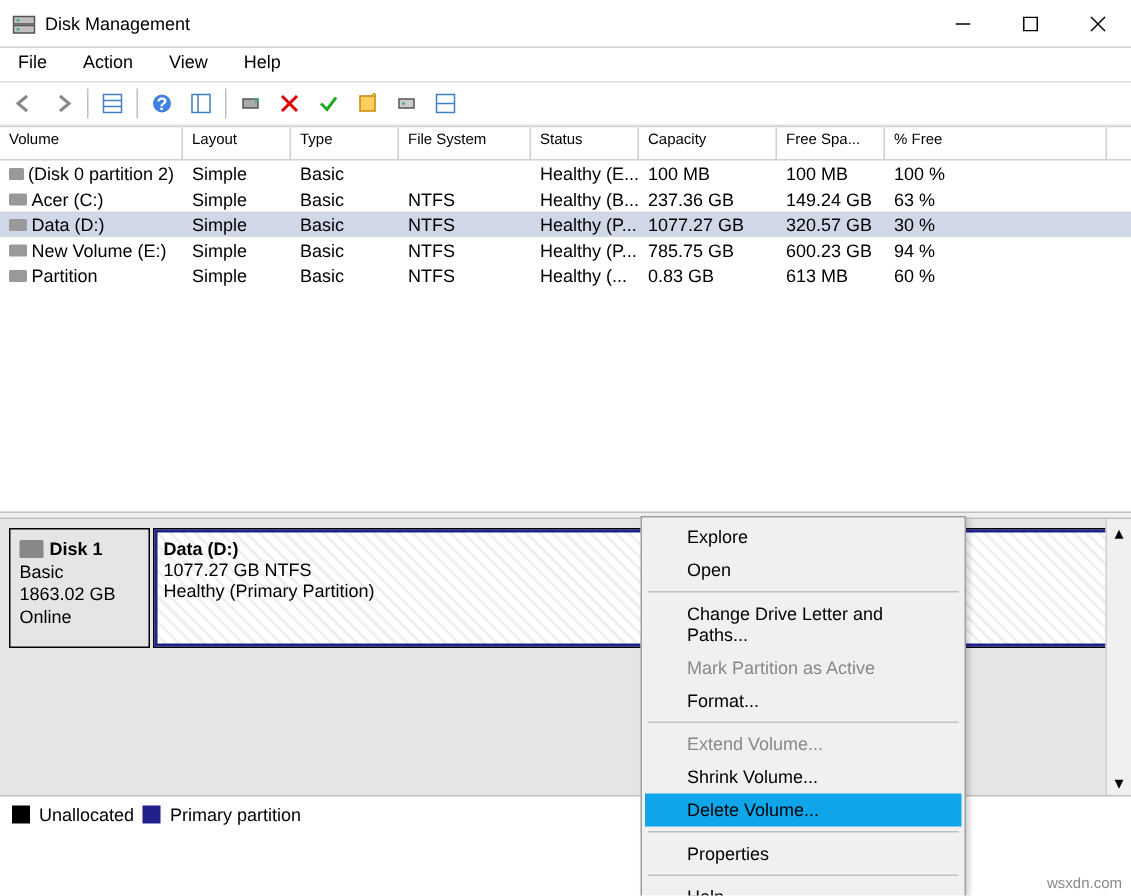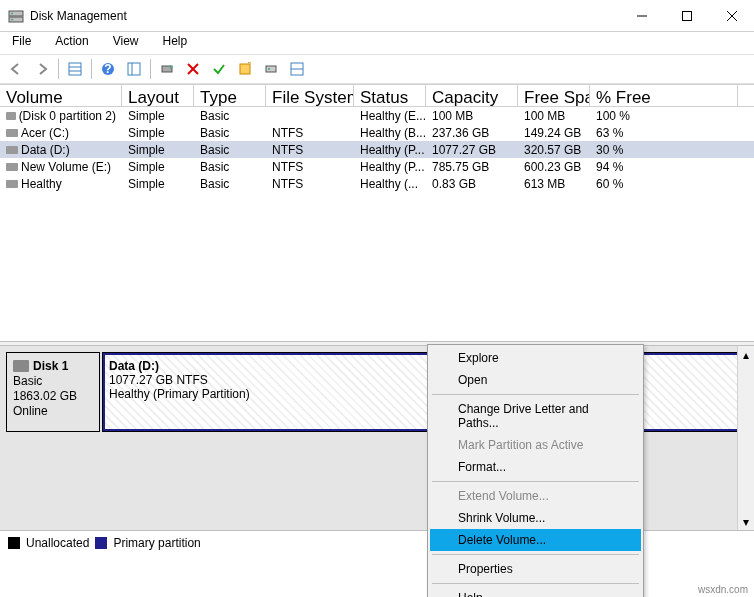--- a/index.html
+++ b/index.html
@@ -13,21 +13,21 @@
     
     .menubar { height: 22px; display: flex; align-items: flex-start; padding: 0 6px; gap: 12px; }
     .menubar span { padding: 2px 6px; }
     
     .toolbar { height: 30px; display: flex; align-items: center; padding: 2px 4px; gap: 2px; border-top: 1px solid #e0e0e0; border-bottom: 1px solid #e0e0e0; }
     .toolbar-btn { width: 24px; height: 24px; display: flex; align-items: center; justify-content: center; border: 1px solid transparent; }
     .toolbar-sep { width: 1px; height: 20px; background: #c0c0c0; margin: 0 2px; }
     
     .volume-list { border-top: 1px solid #d0d0d0; }
     .list-header { display: flex; height: 22px; background: #fff; border-bottom: 1px solid #d0d0d0; }
-    .list-header-cell { padding: 3px 6px; border-right: 1px solid #d0d0d0; font-size: 17px; white-space: nowrap; overflow: hidden; }
+    .list-header-cell { padding: 3px 6px; border-right: 1px solid #d0d0d0; font-size: 10px; white-space: nowrap; overflow: hidden; }
     .list-row { display: flex; height: 17px; align-items: center; font-size: 12px; }
     .list-row.selected { background: #d0d8e8; }
     .list-cell { padding: 1px 6px; white-space: nowrap; overflow: hidden; }
     .list-cell.vol-name { display: flex; align-items: center; gap: 3px; }
     .vol-icon { width: 12px; height: 8px; background: #999; border-radius: 1px; display: inline-block; }
     
     .c-vol { width: 122px; }
     .c-lay { width: 72px; }
     .c-typ { width: 72px; }
     .c-fs  { width: 88px; }
@@ -237,21 +237,21 @@
         <div class="list-cell c-typ">Basic</div>
         <div class="list-cell c-fs">NTFS</div>
         <div class="list-cell c-sta">Healthy (P...</div>
         <div class="list-cell c-cap">785.75 GB</div>
         <div class="list-cell c-fre">600.23 GB</div>
         <div class="list-cell c-pct">94 %</div>
       </div>
       <div class="list-row">
         <div class="list-cell c-vol vol-name">
           <span class="vol-icon"></span>
-          <span>Healthy</span>
+          <span>Partition</span>
         </div>
         <div class="list-cell c-lay">Simple</div>
         <div class="list-cell c-typ">Basic</div>
         <div class="list-cell c-fs">NTFS</div>
         <div class="list-cell c-sta">Healthy (...</div>
         <div class="list-cell c-cap">0.83 GB</div>
         <div class="list-cell c-fre">613 MB</div>
         <div class="list-cell c-pct">60 %</div>
       </div>
     </div>

